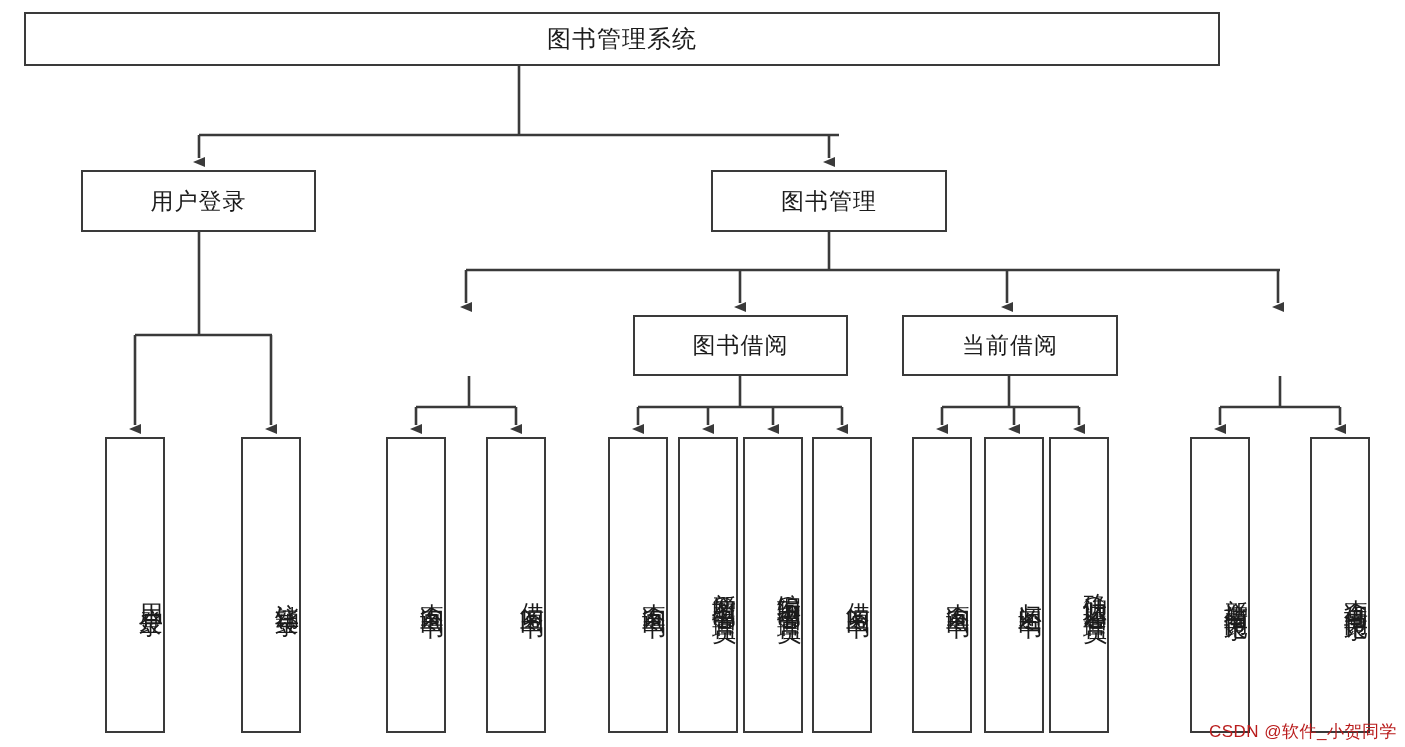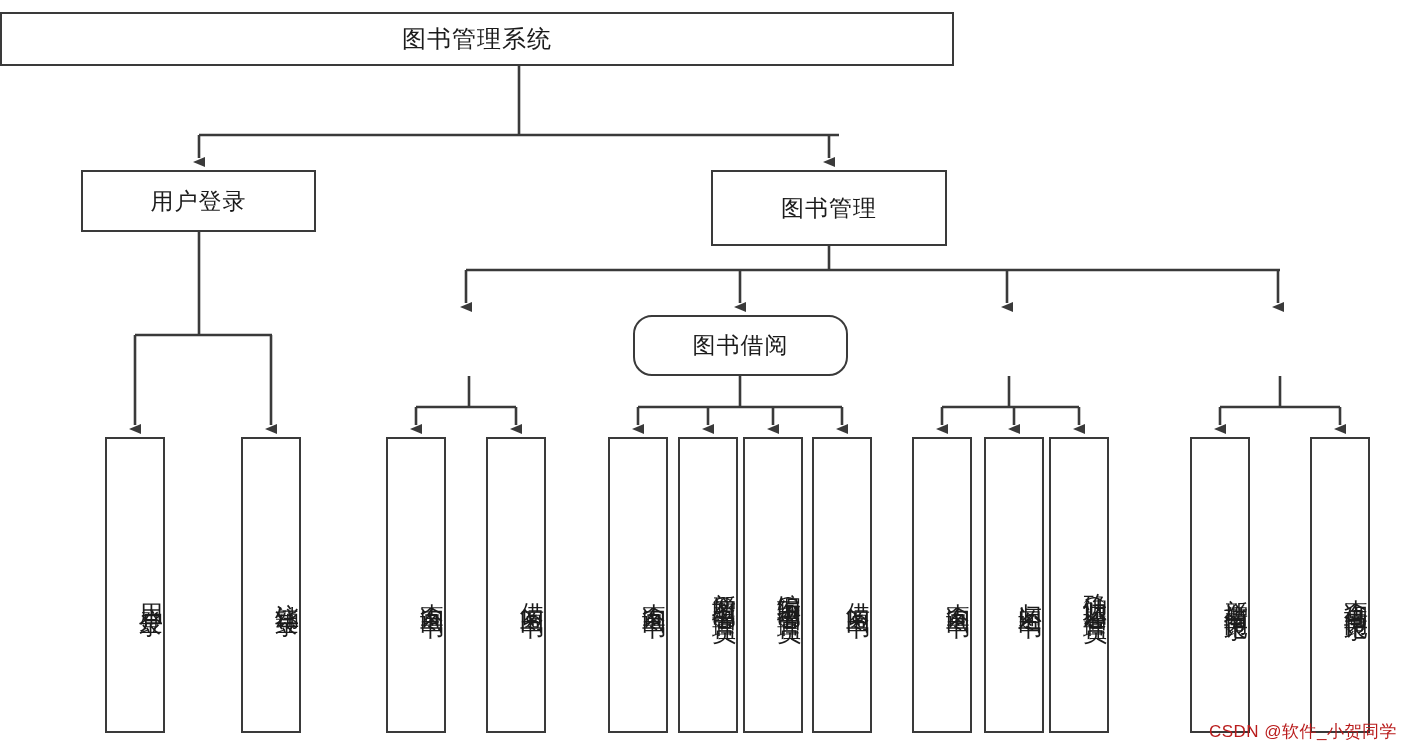--- a/index.html
+++ b/index.html
@@ -90,26 +90,27 @@
       <path d="M1014,407 L1014,425" marker-end="url(#arrow)"></path>
       <path d="M1079,407 L1079,425" marker-end="url(#arrow)"></path>
 
       <path d="M1280,376 L1280,407"></path>
       <path d="M1220,407 L1340,407"></path>
       <path d="M1220,407 L1220,425" marker-end="url(#arrow)"></path>
       <path d="M1340,407 L1340,425" marker-end="url(#arrow)"></path>
     </g>
   </svg>
 
-  <div class="node root horizontal" style="left: 0; top: 12px; width: 954px; height: 54px;">图书管理系统</div>
+  <div class="node root horizontal" style="left: 24px; top: 12px; width: 1196px; height: 54px;">图书管理系统</div>
 
   <div class="node horizontal" style="left: 81px; top: 170px; width: 235px; height: 62px;">用户登录</div>
-  <div class="node horizontal" style="left: 711px; top: 170px; width: 236px; height: 76px;">图书管理</div>
+  <div class="node horizontal" style="left: 711px; top: 170px; width: 236px; height: 62px;">图书管理</div>
 
-  <div class="node horizontal" style="left: 633px; top: 315px; width: 215px; height: 61px; border-radius: 19px;">图书借阅</div>
+  <div class="node horizontal" style="left: 633px; top: 315px; width: 215px; height: 61px;">图书借阅</div>
+  <div class="node horizontal" style="left: 902px; top: 315px; width: 216px; height: 61px;">当前借阅</div>
 
   <div class="node leaf" style="left: 105px; top: 437px; width: 60px; height: 296px;">用户登录</div>
   <div class="node leaf" style="left: 241px; top: 437px; width: 60px; height: 296px;">注销登录</div>
   <div class="node leaf" style="left: 386px; top: 437px; width: 60px; height: 296px;">查询图书</div>
   <div class="node leaf" style="left: 486px; top: 437px; width: 60px; height: 296px;">借阅图书</div>
   <div class="node leaf" style="left: 608px; top: 437px; width: 60px; height: 296px;">查询图书</div>
   <div class="node leaf" style="left: 678px; top: 437px; width: 60px; height: 296px;">新增图书（管理员）</div>
   <div class="node leaf" style="left: 743px; top: 437px; width: 60px; height: 296px;">编辑图书（管理员）</div>
   <div class="node leaf" style="left: 812px; top: 437px; width: 60px; height: 296px;">借阅图书</div>
   <div class="node leaf" style="left: 912px; top: 437px; width: 60px; height: 296px;">查询图书</div>

